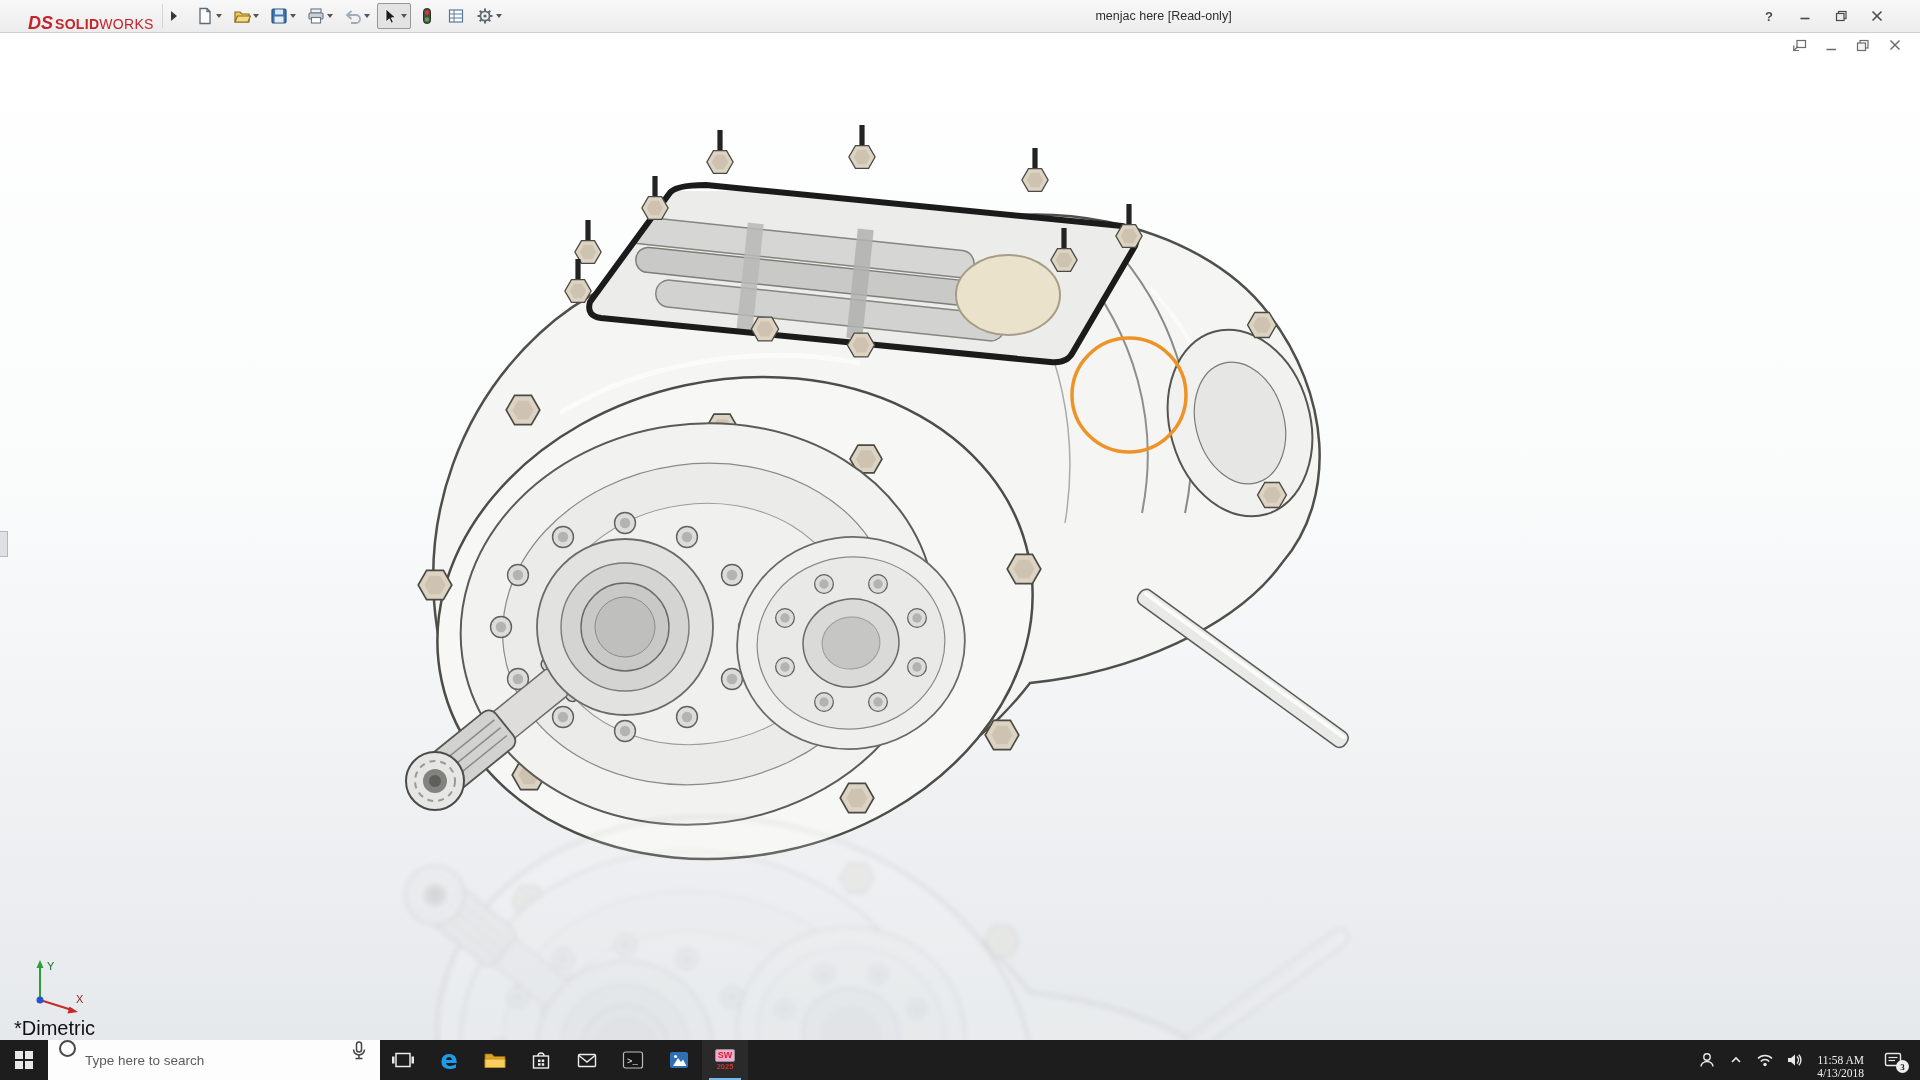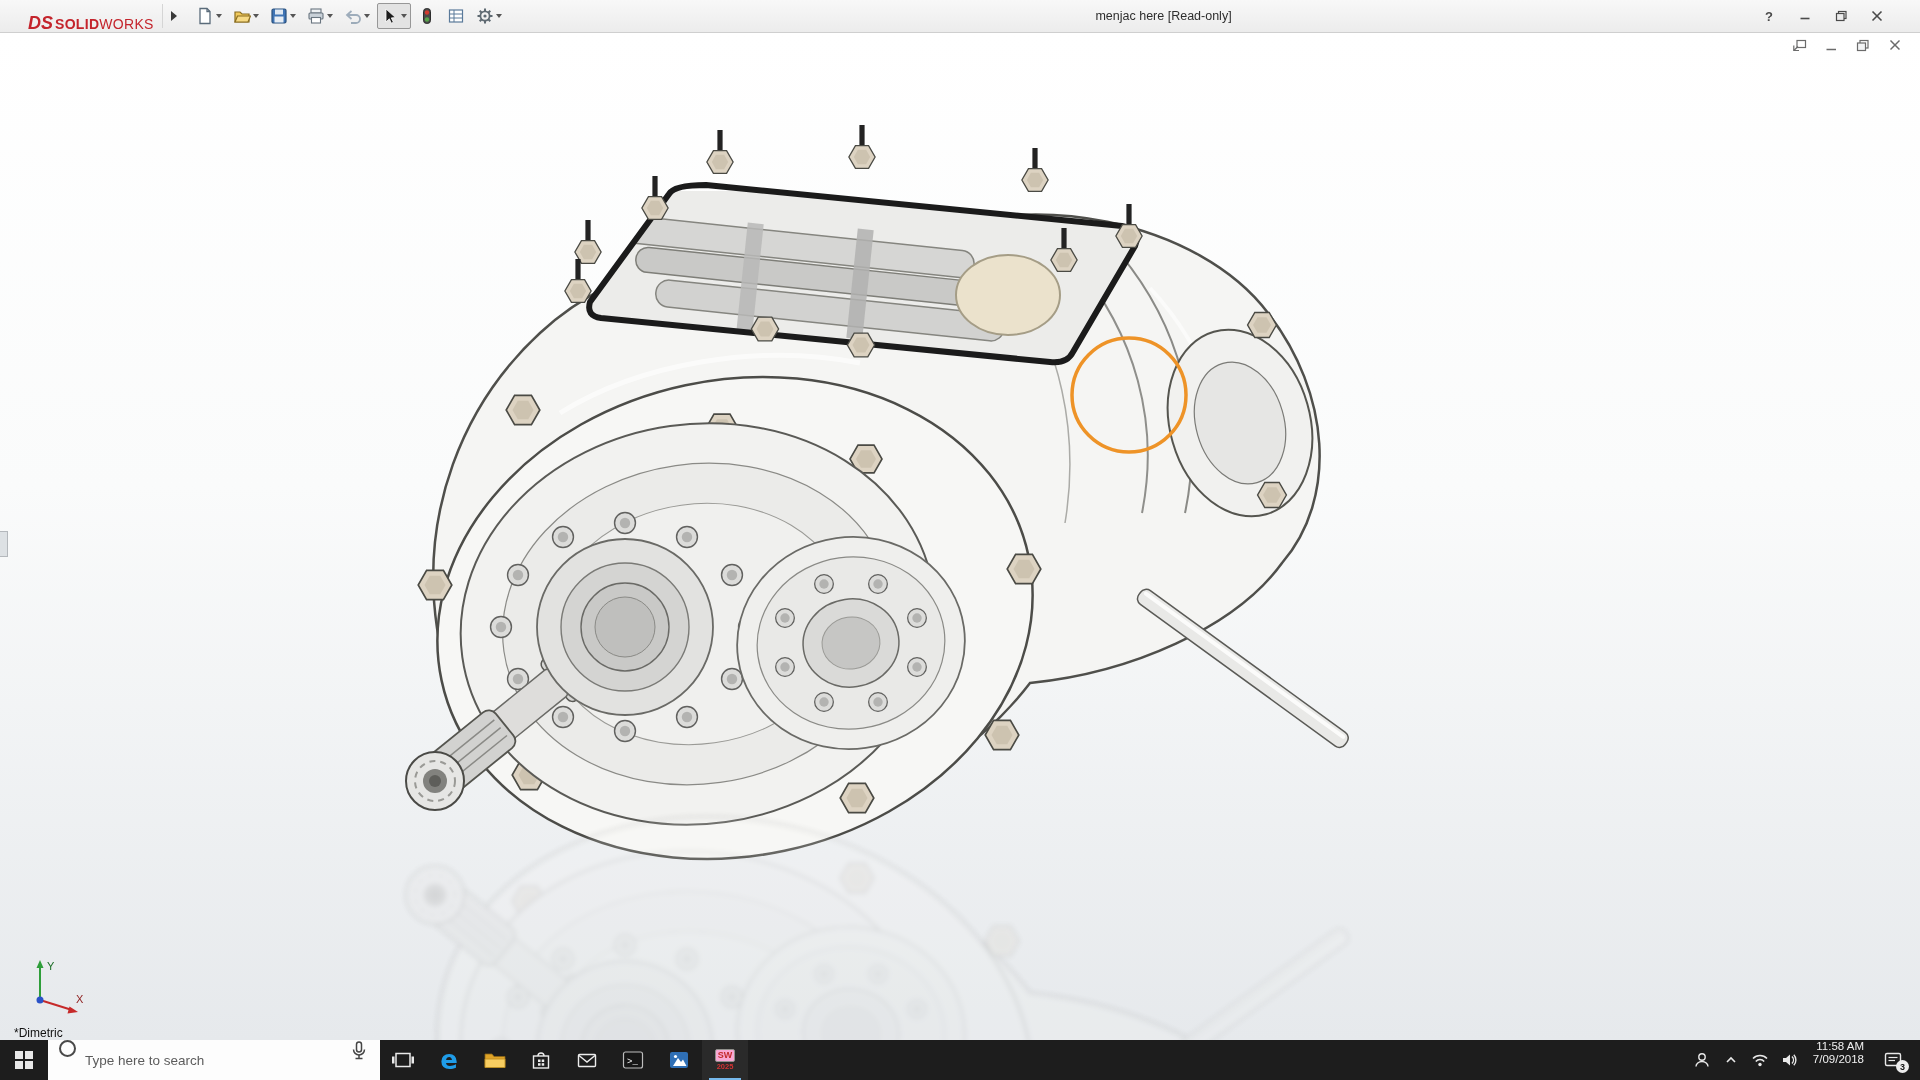--- a/index.html
+++ b/index.html
@@ -25,39 +25,39 @@
   .wc { width:30px; height:24px; display:flex; align-items:center; justify-content:center; color:#4a4a4a; font-size:13px; font-weight:bold; }
   .wc svg { display:block; }
 
   
   .viewport { position:fixed; top:33px; left:0; width:1920px; height:1007px;
     background:linear-gradient(180deg,#ffffff 0%,#fafbfb 45%,#e6e9ec 100%); overflow:hidden; }
   .model-svg { position:absolute; left:0; top:0; }
   .doc-controls { position:absolute; top:4px; right:16px; display:flex; gap:14px; z-index:5; }
   .dc { width:18px; height:16px; display:flex; align-items:center; justify-content:center; }
   .left-handle { position:absolute; left:0; top:498px; width:8px; height:26px; background:#dde1e4; border:1px solid #b4b8bc; border-left:none; }
-  .view-label { position:absolute; left:14px; bottom:0px; font-size:12px; color:#111; }
+  .view-label { position:absolute; left:14px; bottom:0px; font-size:20px; color:#111; }
   .triad { position:absolute; left:20px; bottom:22px; }
 
   
   .taskbar { position:fixed; bottom:0; left:0; width:1920px; height:40px; background:#1d1d1d; display:flex; align-items:stretch; z-index:40; }
   .start { width:48px; display:flex; align-items:center; justify-content:center; }
   .win-logo { display:grid; grid-template-columns:8px 8px; grid-template-rows:8px 8px; gap:1.5px; }
   .win-logo span { background:#e9e9e9; }
   .searchbox { width:332px; background:#fdfdfd; display:flex; gap:9px; padding:0 11px; }
   .cortana-ring { width:17px; height:17px; border:2px solid #494949; border-radius:50%; flex:none; }
   .searchbox input { border:none; outline:none; background:transparent; flex:1; font-size:13.5px; color:#333; font-family:"Liberation Sans",sans-serif; }
   .searchbox input::placeholder { color:#5c5c5c; opacity:1; }
   .tb-app { width:46px; display:flex; flex-direction:column; align-items:center; justify-content:center; position:relative; }
   .tb-app.running { background:rgba(255,255,255,0.06); }
   .tb-app.running::after { content:""; position:absolute; left:7px; right:7px; bottom:0; height:2px; background:#76b9ed; }
   .edge-e { color:#1f9ce8; font-size:26px; font-weight:bold; line-height:24px; font-family:"DejaVu Sans",sans-serif; }
   .sw-glyph { font-size:9px; font-weight:bold; color:#c32b2b; background:#f9a8d4; border:1px solid #90908c; border-radius:2px; padding:0px 2px; line-height:11px; }
   .sw-badge { font-size:7.5px; font-weight:bold; color:#d43333; line-height:8px; margin-top:1px; }
-  .tray { margin-left:auto; display:flex; align-items:flex-start; }
+  .tray { margin-left:auto; display:flex; align-items:flex-end;font-family:Liberation Serif, serif; }
   .tray-icon { width:29px; height:40px; display:flex; align-items:center; justify-content:center; position:relative; }
   .clock { text-align:right; font-size:11.5px; line-height:13px; color:#f0f0f0; padding:0 9px; }
   .action-center { width:40px; }
   .ac-badge { position:absolute; right:4px; bottom:7px; min-width:13px; height:13px; border-radius:7px; background:#ededed; color:#111; font-size:9px; font-weight:bold; display:flex; align-items:center; justify-content:center; }
   .show-desktop { width:7px; border-left:1px solid #4a4a4a; }
 </style>
 </head>
 <body>
 
 <div class="titlebar">
@@ -448,21 +448,21 @@
     </div>
     <div class="tray-icon">
       <svg width="18" height="16">
           <polygon points="3,6 6,6 10,2.5 10,13.5 6,10 3,10" fill="#e9e9e9"></polygon>
           <path d="M12,4.5 a5,5 0 0 1 0,7" fill="none" stroke="#e9e9e9" stroke-width="1.4"></path>
           <path d="M13.8,2.8 a7.5,7.5 0 0 1 0,10.4" fill="none" stroke="#e9e9e9" stroke-width="1.4"></path>
         </svg>
     </div>
     <div class="clock">
       <div>11:58 AM</div>
-      <div>7/09/2018</div>
+      <div>4/13/2018</div>
     </div>
     <div class="tray-icon action-center">
       <svg width="20" height="20">
           <rect x="2.5" y="3.5" width="15" height="12" rx="1.5" fill="none" stroke="#e9e9e9" stroke-width="1.4"></rect>
           <line x1="5.5" y1="7.5" x2="14.5" y2="7.5" stroke="#e9e9e9" stroke-width="1.2"></line>
           <line x1="5.5" y1="10.5" x2="12" y2="10.5" stroke="#e9e9e9" stroke-width="1.2"></line>
         </svg>
       <span class="ac-badge">3</span>
     </div>
     <div class="show-desktop"></div>

